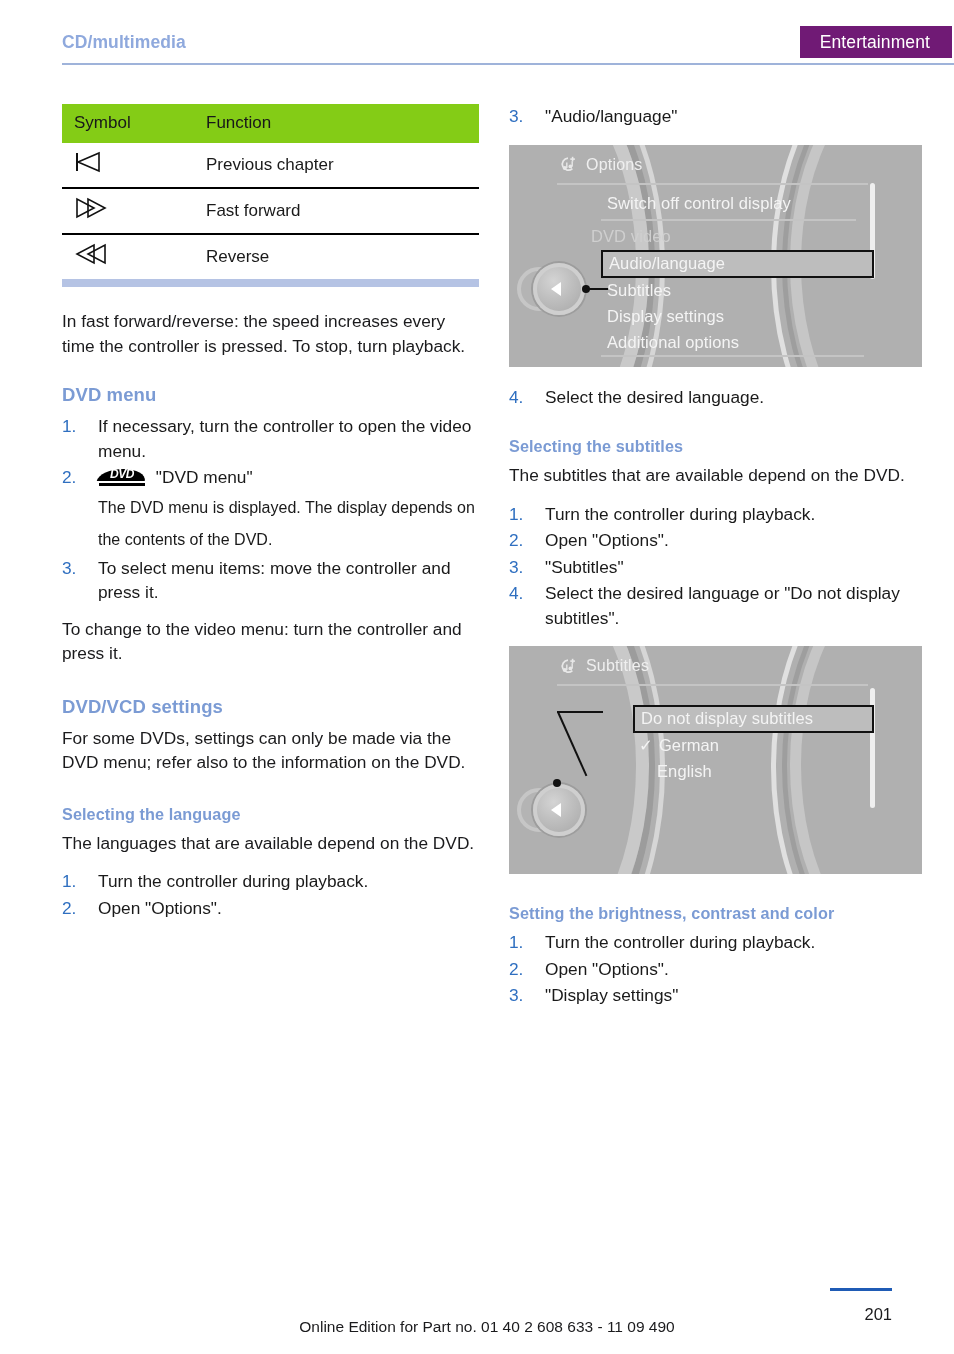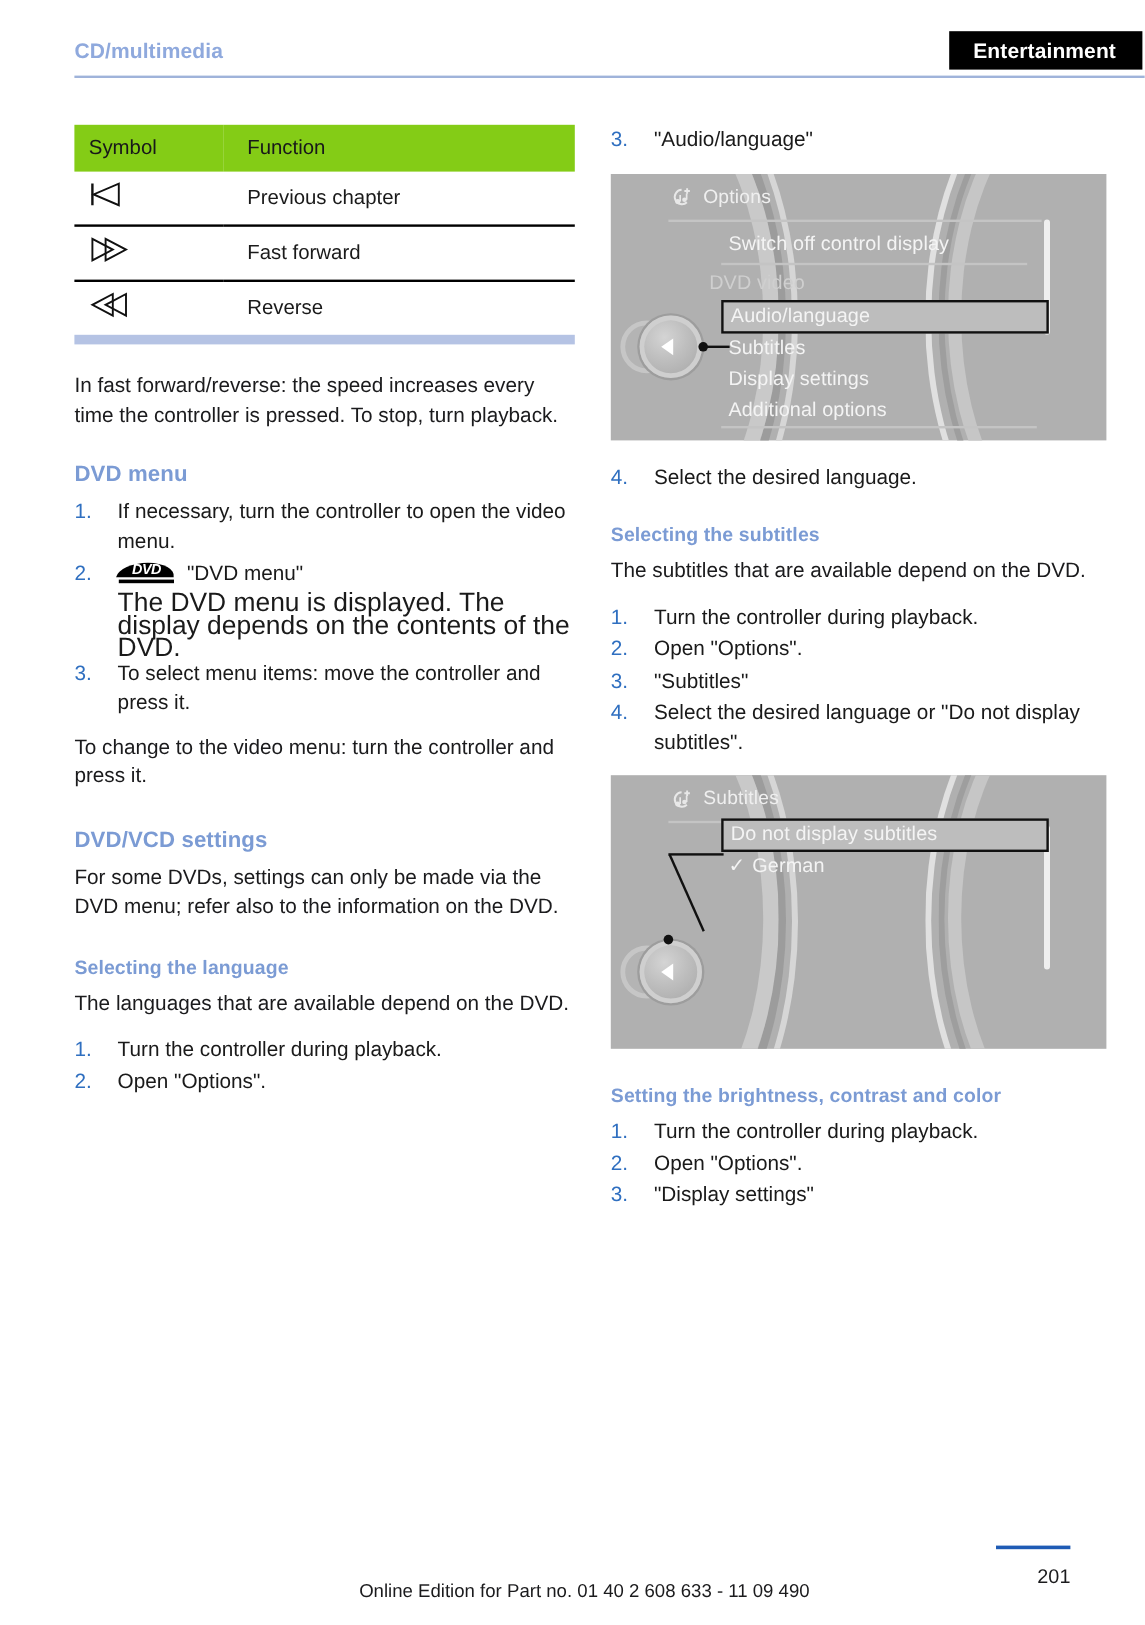--- a/index.html
+++ b/index.html
@@ -24,24 +24,24 @@
   }
   .hdr-left {
     display: flex; align-items: center;
     padding: 0 16px 0 14px;
     font-size: 17.5px; font-weight: bold;
     color: #8fa9dd;
     letter-spacing: 0.1px;
   }
   .hdr-right {
     display: flex; align-items: center;
-    background: #000000;
+    background: #701a75;
     color: #ffffff;
     padding: 0 22px 0 20px;
-    font-size: 17.5px; font-weight: bold;
+    font-size: 17.5px; font-weight: normal;
     letter-spacing: 0.1px;
   }
   .hdr-rule {
     position: absolute;
     top: 63px; left: 62px; right: 0px;
     height: 2px; background: #9fb3da;
   }
 
   
   .col-left  { position:absolute; top: 104px; left: 62px;  width: 420px; }
@@ -111,22 +111,22 @@
   }
   ol.steps > li .num {
     color: #2f6fc0;
     width: 36px;
     flex: 0 0 36px;
     font-size: 17.3px;
   }
   ol.steps > li .txt { flex: 1; }
   .substep {
     margin-left: 36px;
-    font-size: 22px;
-    line-height: 19px;
+    font-size: 16px;
+    line-height: 32px;
   }
 
   
   .dvd-logo {
     display: inline-block;
     position: relative;
     width: 48px; height: 17px;
     vertical-align: -3px;
     margin-right: 5px;
   }
@@ -551,25 +551,26 @@
           <line x1="7.8" y1="12" x2="7.8" y2="6.4" stroke="#e8e8e8" stroke-width="1.4"></line>
           <line x1="13.2" y1="10.4" x2="13.2" y2="5.2" stroke="#e8e8e8" stroke-width="1.4"></line>
           <line x1="13.6" y1="0.8" x2="13.6" y2="5.4" stroke="#e8e8e8" stroke-width="1.6"></line>
           <line x1="11.3" y1="3.1" x2="15.9" y2="3.1" stroke="#e8e8e8" stroke-width="1.6"></line>
         </svg>
       </span>
       <span>Subtitles</span>
     </div>
     <div class="id-rule"></div>
 
-    <div class="id-menu" style="top:36px;">
+    <div class="id-menu" style="top:59px;margin-left:32px;">
       <div class="id-item sel">Do not display subtitles</div>
       <div class="id-item">
         <span class="chk">✓</span><span>German</span>
       </div>
+      <div class="id-item" style="padding-left:24px;">English</div>
     </div>
 
     <div class="knob-back" style="left:8px; top:142px;"></div>
     <div class="knob" style="left:24px; top:138px;">
       <span class="tri"></span>
     </div>
     <div class="leader-dot" style="left:44px; top:133px;"></div>
     <div class="leader-diag" style="left:48px; top:66px; height:70px; transform: rotate(-24deg); transform-origin: top center;"></div>
     <div class="leader" style="left:48px; top:65px; width:46px;"></div>
   </div>

